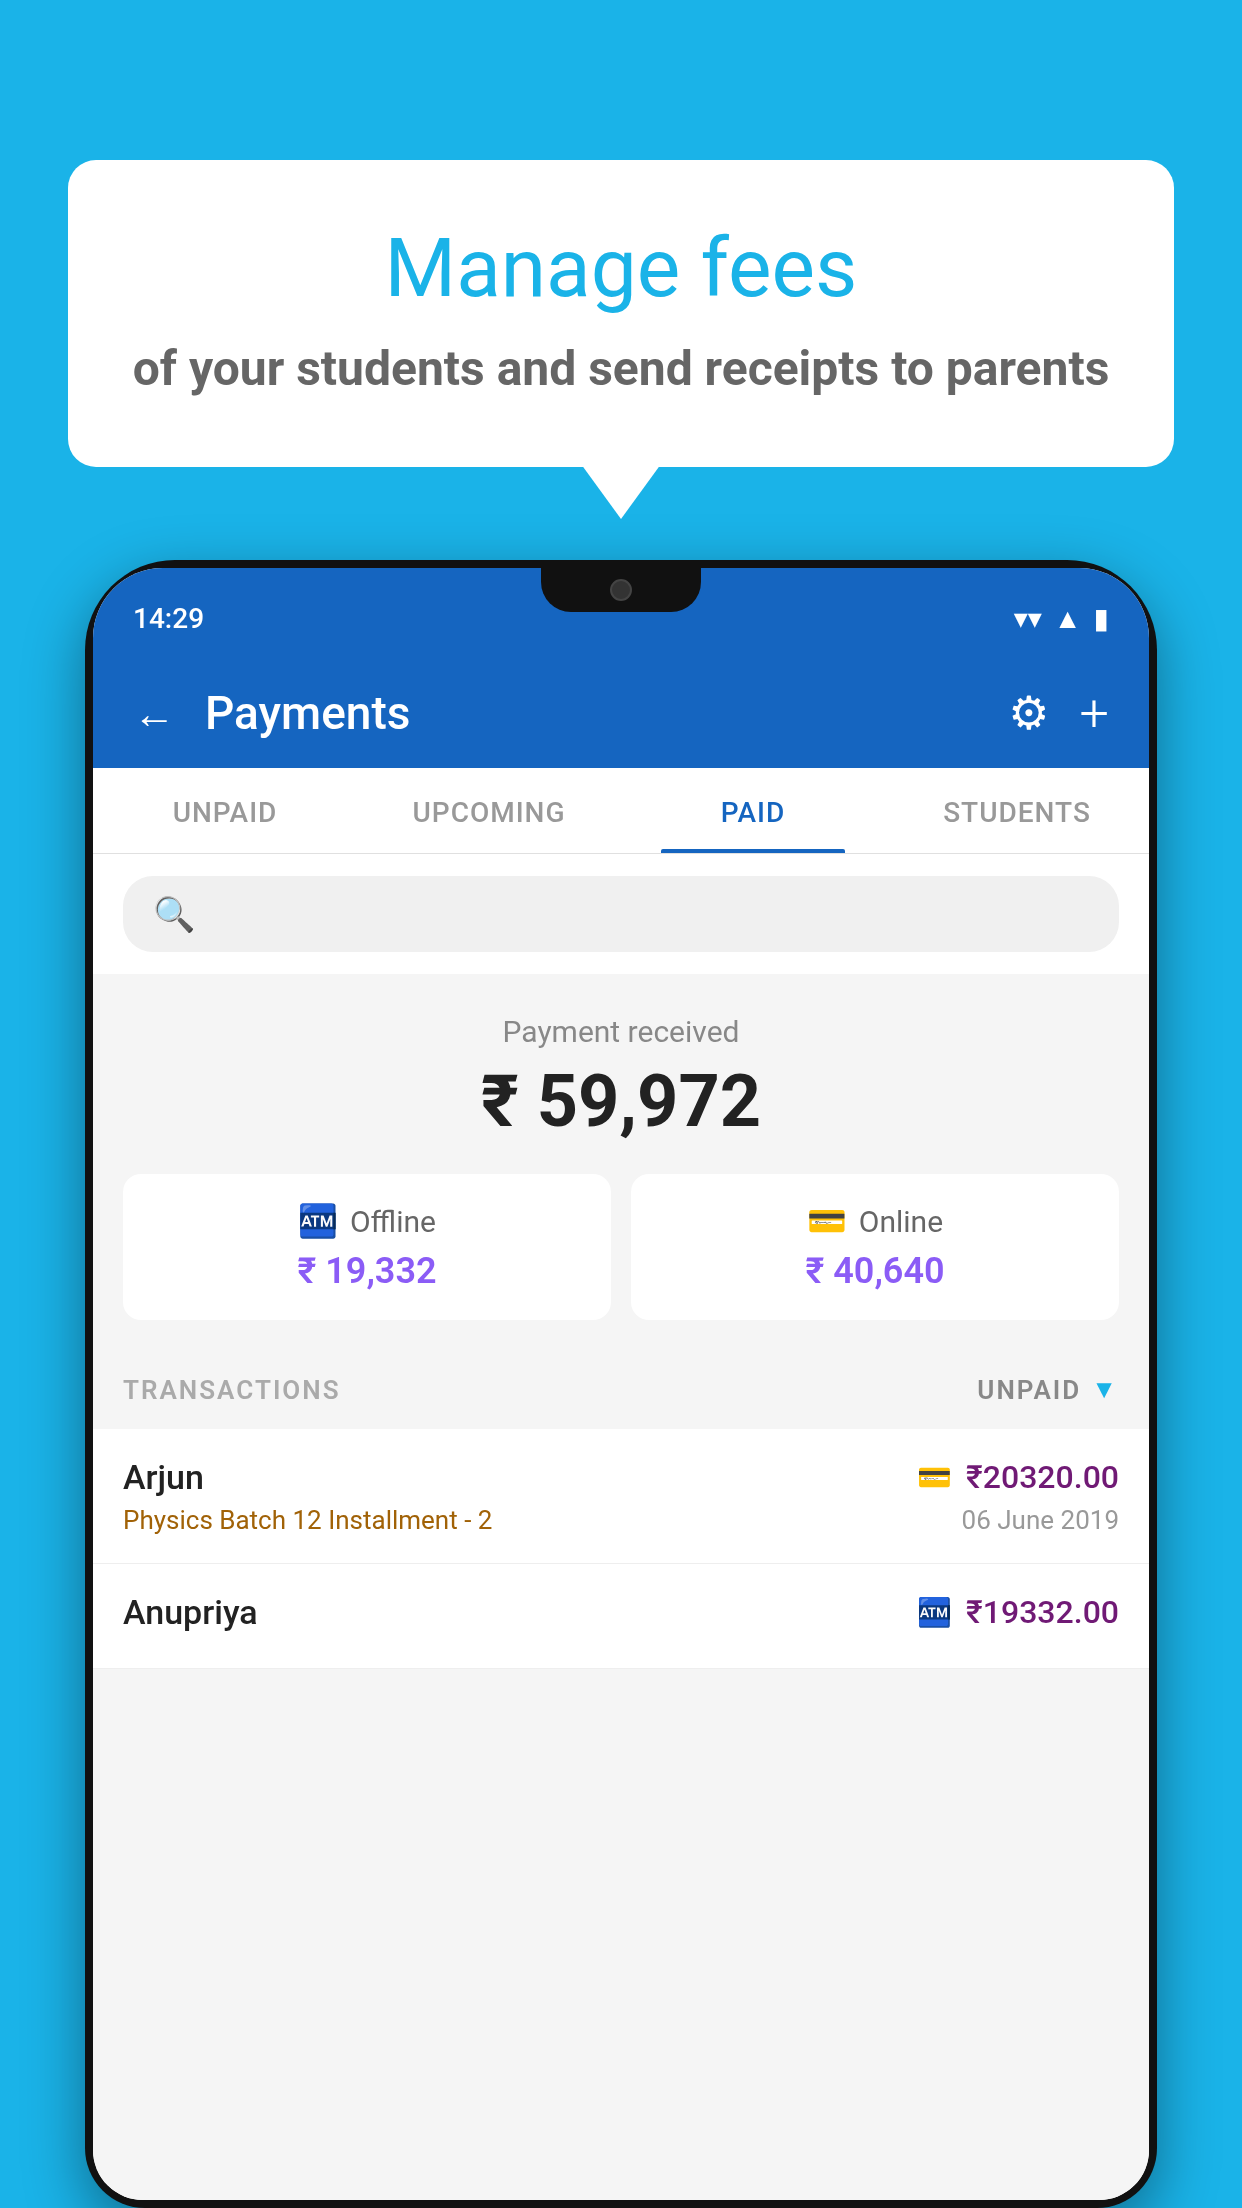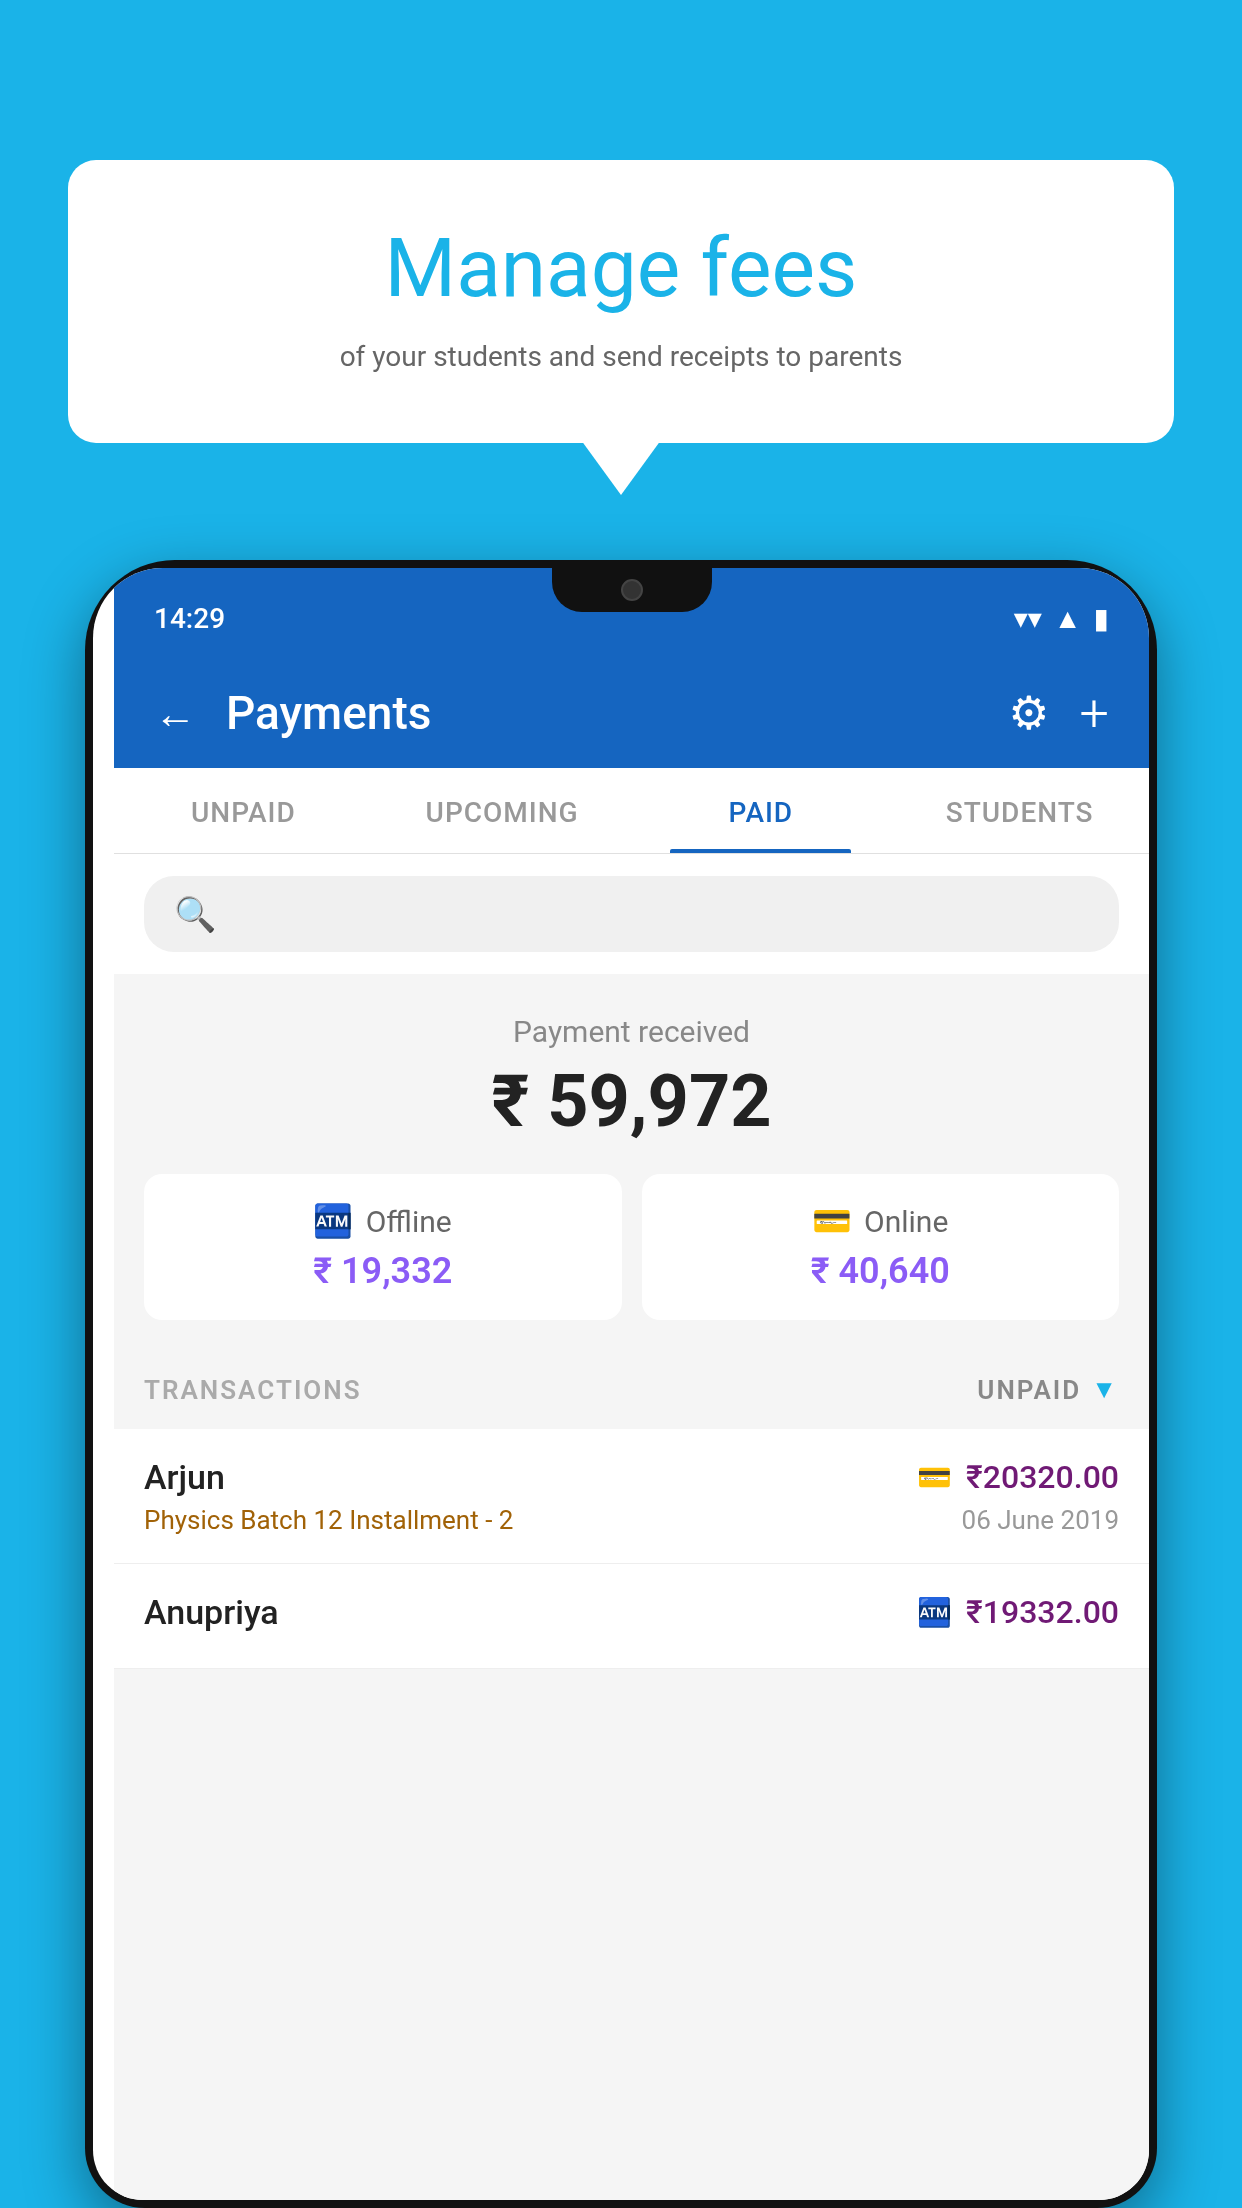--- a/index.html
+++ b/index.html
@@ -39,23 +39,23 @@
     }
 
     .bubble-title {
       font-size: 82px;
       color: #1ab3e8;
       font-weight: 400;
       margin-bottom: 24px;
     }
 
     .bubble-subtitle {
-      font-size: 28px;
+      font-size: 48px;
       color: #666;
-      font-weight: 400;
+      font-weight: 700;
     }
 
     
     .phone {
       position: absolute;
       top: 560px;
       left: 85px;
       right: 85px;
       bottom: 0;
       background: #111;
@@ -372,21 +372,20 @@
       bottom: 8px;
       display: flex;
       flex-direction: column;
     }
 
     .screen-inner {
       flex: 1;
       overflow: hidden;
       display: flex;
       flex-direction: column;
-      margin-left: 21px;
     }
   </style>
 </head>
 <body>
 
 <div class="speech-bubble">
   <div class="bubble-title">Manage fees</div>
   <div class="bubble-subtitle">of your students and send receipts to parents</div>
 </div>
 

